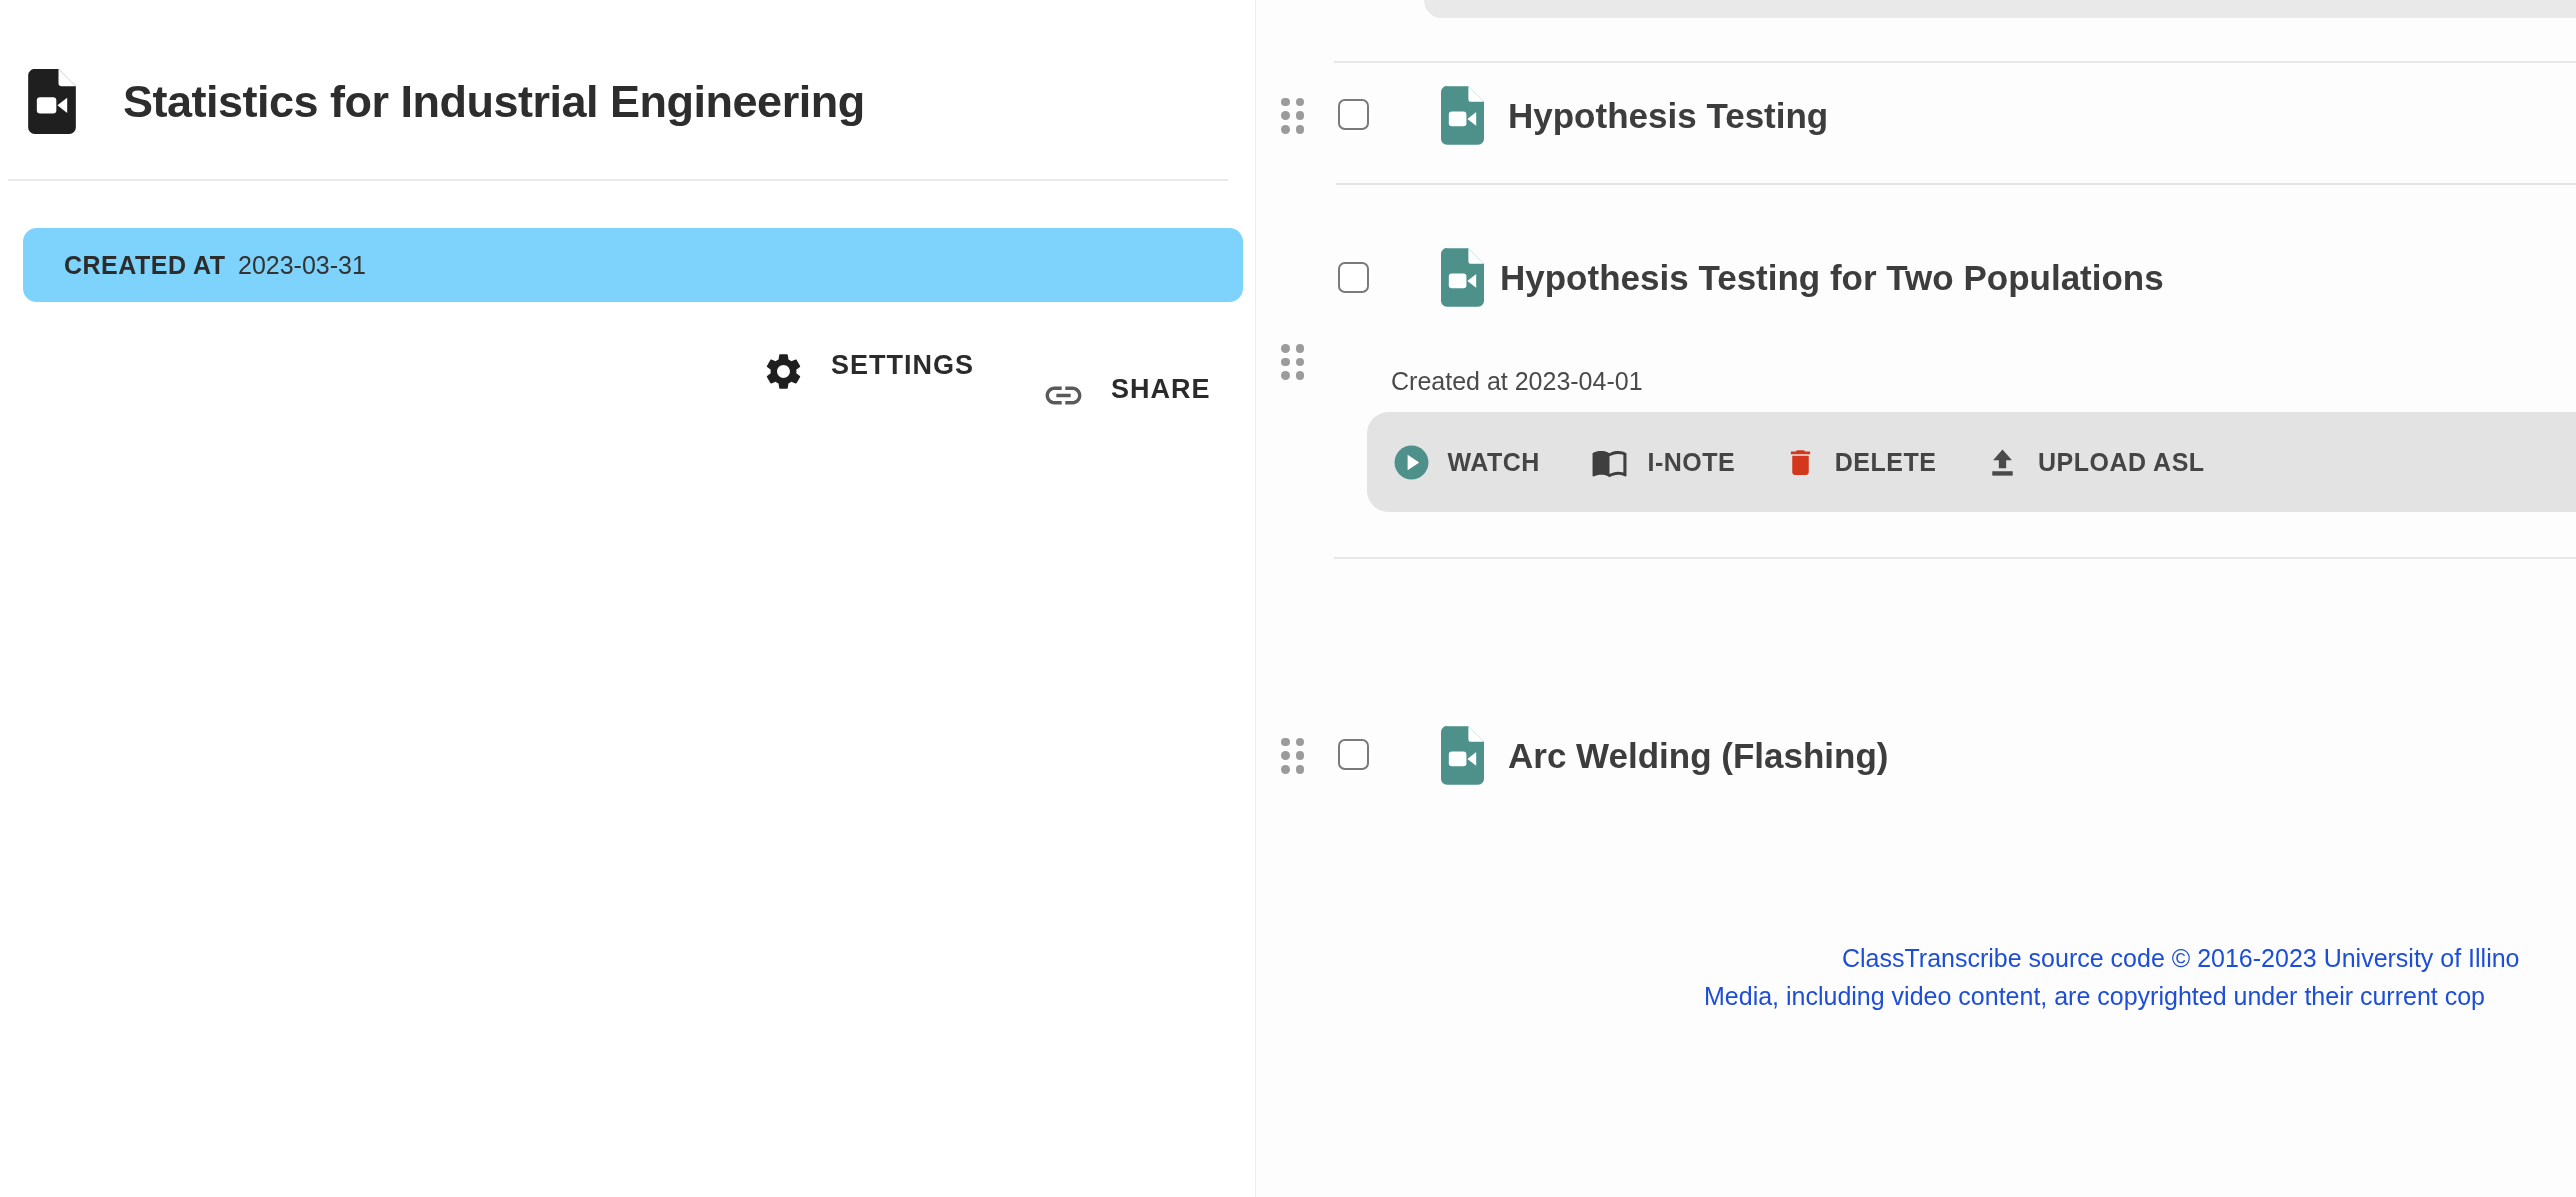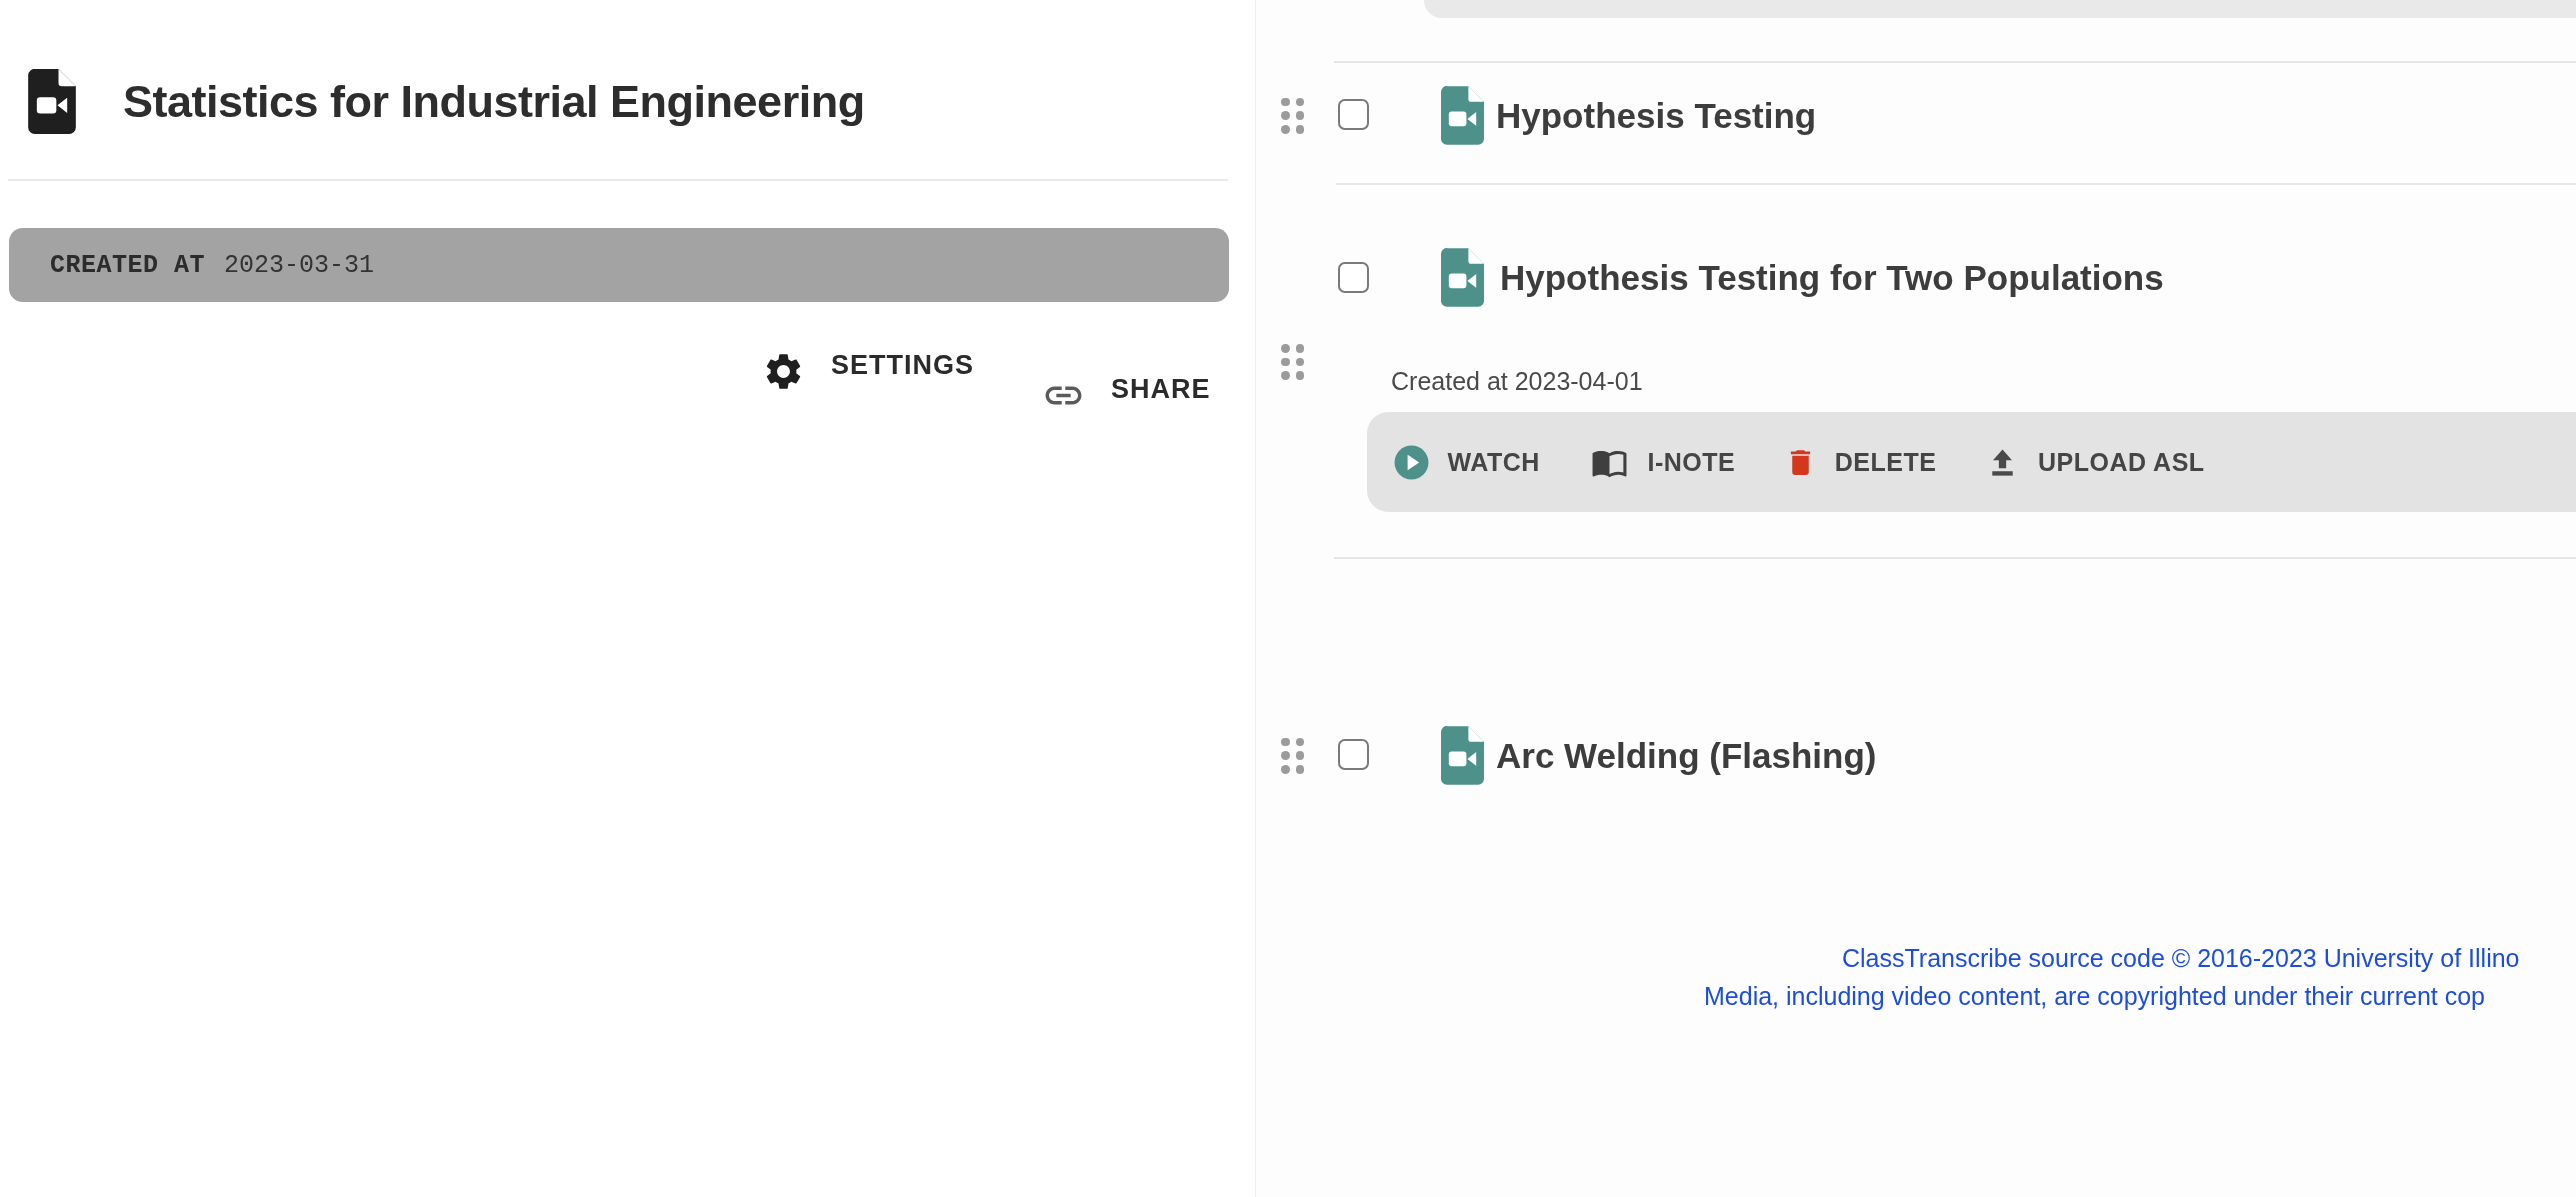--- a/index.html
+++ b/index.html
@@ -7,22 +7,22 @@
               font-family:"Liberation Sans", sans-serif; }
   #stage { position:relative; width:2576px; height:1198px; background:#fff;padding-left:6px; }
 
   
   #left-panel { position:absolute; left:0; top:0; width:1232px; height:1198px; background:#fff; }
   .course-icon { position:absolute; left:25px; top:69px; width:54px; height:65px; }
   .course-title { position:absolute; left:123px; top:70px; width:1074px; height:64px;
                   font-size:45px; font-weight:700; color:#2d2d2d; letter-spacing:-0.5px;
                   line-height:64px; white-space:nowrap; }
   .left-divider { position:absolute; left:7.8px; top:179px; width:1220px; height:2px; background:#e9e9e9; }
-  .created-pill { position:absolute; left:9px; top:228px; width:1220px; height:74px;
-                  background:#a3a3a3; border-radius:13.7px;font-family:Liberation Mono, monospace; }
+  .created-pill { position:absolute; left:23px; top:228px; width:1220px; height:74px;
+                  background:#7dd3fc; border-radius:13.7px; }
   .created-label { position:absolute; left:41px; top:21.5px; font-size:25px; font-weight:700;
                    color:#2c2c2c; letter-spacing:0.5px; line-height:31px; white-space:nowrap; }
   .created-value { position:absolute; left:215px; top:21.5px; font-size:25px; color:#333;
                    line-height:31px; white-space:nowrap; }
   .panel-actions { position:absolute; right:21.5px; top:344px; height:55px; display:flex;
                    align-items:center; gap:25px; }
   .pa-btn { display:flex; align-items:flex-start; gap:26px; cursor:pointer; background:none; border:none; }
   .pa-btn + .pa-btn { margin-left:43px;margin-top:48px; }
   .pa-label { font-size:27px; font-weight:600; color:#2b2b2b; letter-spacing:1px; white-space:nowrap; }
 
@@ -33,21 +33,21 @@
                  border-radius:0 0 0 17.6px; }
   .h-divider { position:absolute; right:0; height:2px; background:#e6e6e6; }
 
   .video-row { position:absolute; left:0; right:0; height:78px; }
   .drag-dots { position:absolute; left:25px; display:grid; grid-template-columns:8.8px 8.8px;
                grid-template-rows:8.8px 8.8px 8.8px; column-gap:5.9px; row-gap:4.9px; cursor:grab; }
   .drag-dots span { width:8.8px; height:8.8px; border-radius:50%; background:#9b9b9b; }
   .row-checkbox { position:absolute; left:82px; width:31px; height:31px; border:2.9px solid #7a7a7a;
                   border-radius:6.8px; background:#fff; cursor:pointer; }
   .file-icon { position:absolute; left:185px; width:43px; height:61px; }
-  .row-title { position:absolute; left:240px; font-size:35px; font-weight:700; color:#3d3d3d;
+  .row-title { position:absolute; left:252px; font-size:35px; font-weight:700; color:#3d3d3d;
                line-height:61px; white-space:nowrap; }
 
   .created-at-text { position:absolute; left:135px; top:366px; font-size:25px; color:#4a4a4a;
                      line-height:31px; white-space:nowrap; }
   .action-bar { position:absolute; left:111px; right:0; top:412px; height:100px; background:#e3e3e3;
                 border-radius:21.5px 0 0 21.5px; display:flex; align-items:center; padding-left:26px; gap:49px; }
   .ab-btn { display:flex; align-items:center; gap:17.6px; background:none; border:none; cursor:pointer; }
   .ab-label { font-size:25px; font-weight:600; color:#454545; letter-spacing:0.5px; white-space:nowrap; }
 
   .footer-line { position:absolute; font-size:25px; color:#1d4ed8; line-height:33px; white-space:nowrap; }

